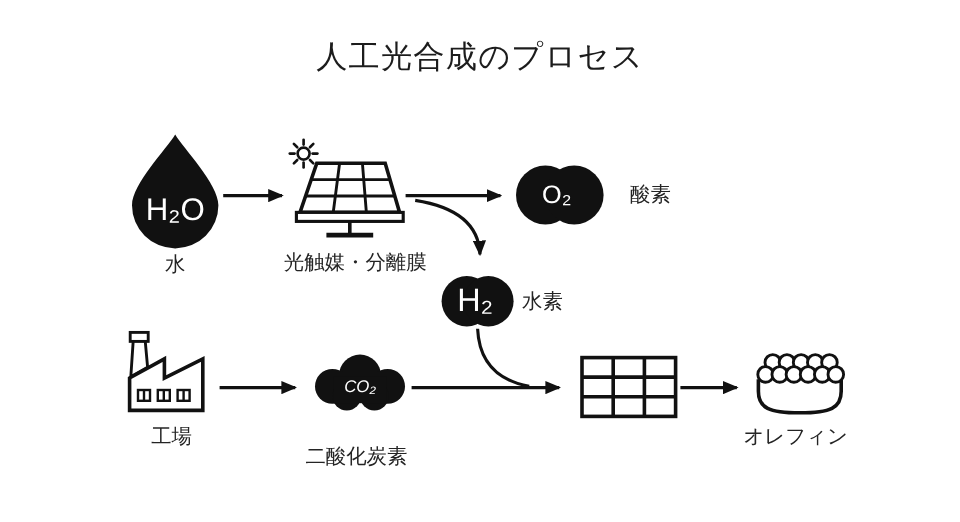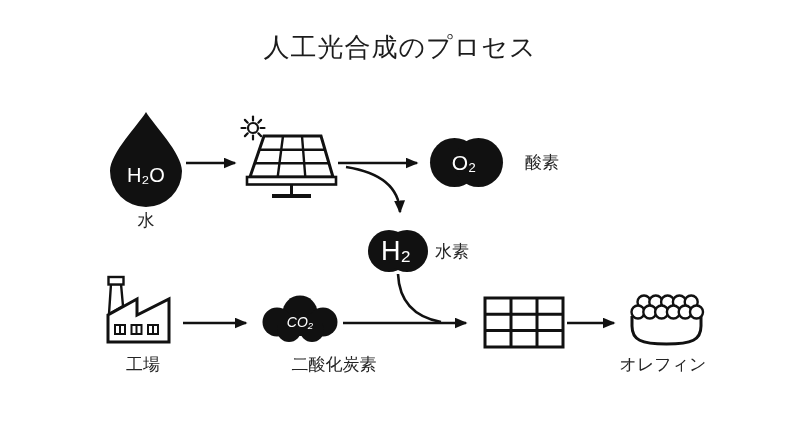--- a/index.html
+++ b/index.html
@@ -19,21 +19,21 @@
   }
   .label{
     position:absolute;
     transform:translate(-50%,-50%);
     font-size:17px;color:#242424;
     white-space:nowrap;
   }
   .formula{
     position:absolute;
     transform:translate(-50%,-50%);
-    font-size:20px;color:#ffffff;
+    font-size:26px;color:#ffffff;
     white-space:nowrap;
   }
 </style>
 </head>
 <body>
 
 <div class="canvas">
 
   <svg width="800" height="435" viewBox="0 0 800 435">
     <defs>
@@ -137,19 +137,20 @@
   </svg>
 
   <div class="title">人工光合成のプロセス</div>
 
   <div class="formula" style="left:146px;top:175px;">H₂O</div>
   <div class="formula" style="left:464px;top:163px;font-size:21px;">O₂</div>
   <div class="formula" style="left:396px;top:251px;font-size:27px;">H₂</div>
   <div class="formula" style="left:300px;top:322px;font-size:14px;font-style:italic;">CO₂</div>
 
   <div class="label" style="left:146px;top:220px;">水</div>
+  <div class="label" style="left:296px;top:219px;">光触媒・分離膜</div>
   <div class="label" style="left:530px;top:162px;padding-left:24px;">酸素</div>
   <div class="label" style="left:452px;top:251px;font-family:Liberation Serif, serif;">水素</div>
   <div class="label" style="left:143px;top:364px;">工場</div>
-  <div class="label" style="left:297px;top:364px;margin-left:37px;">二酸化炭素</div>
+  <div class="label" style="left:297px;top:380px;">二酸化炭素</div>
   <div class="label" style="left:663px;top:364px;">オレフィン</div>
 
 </div>
 
 </body></html>

